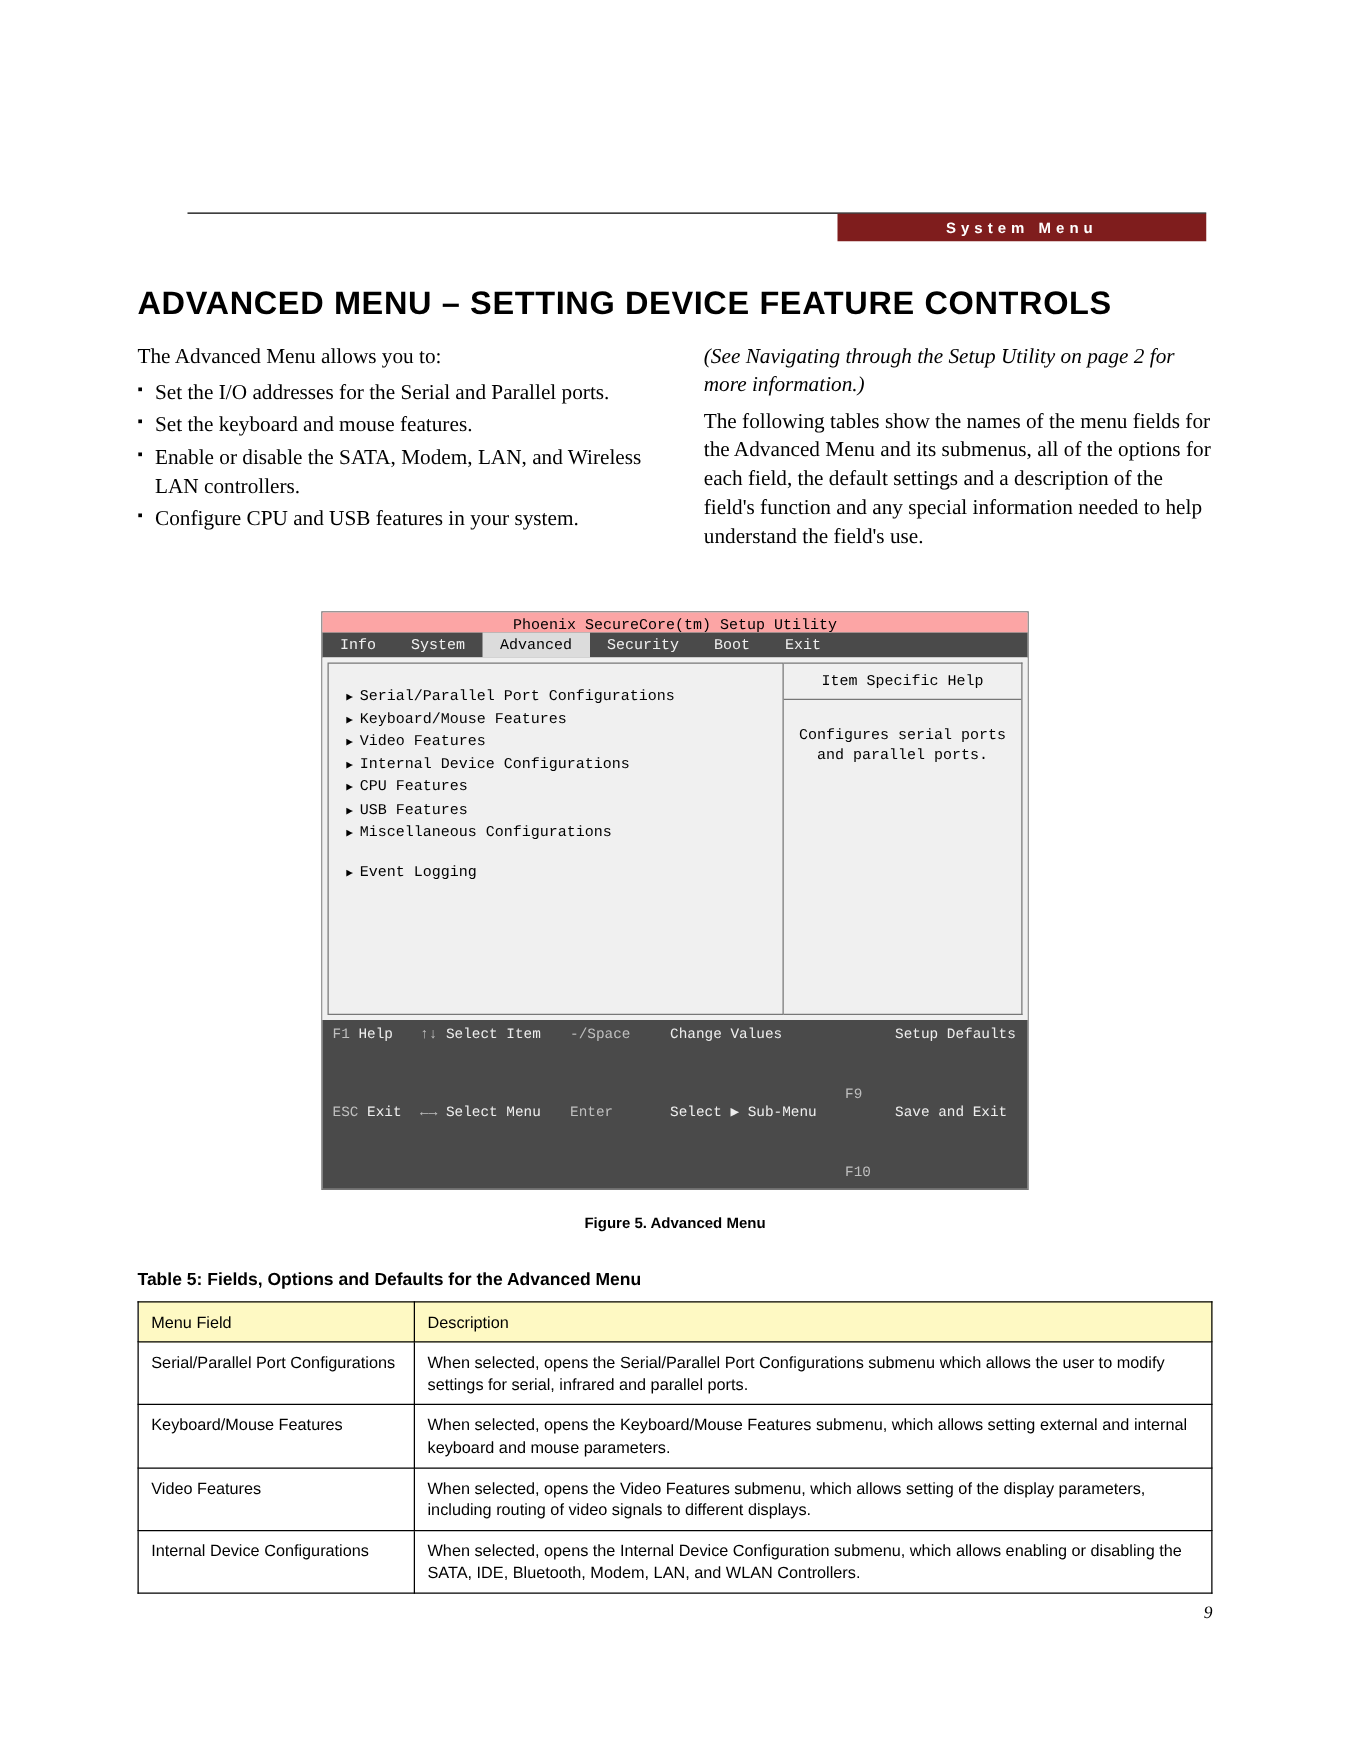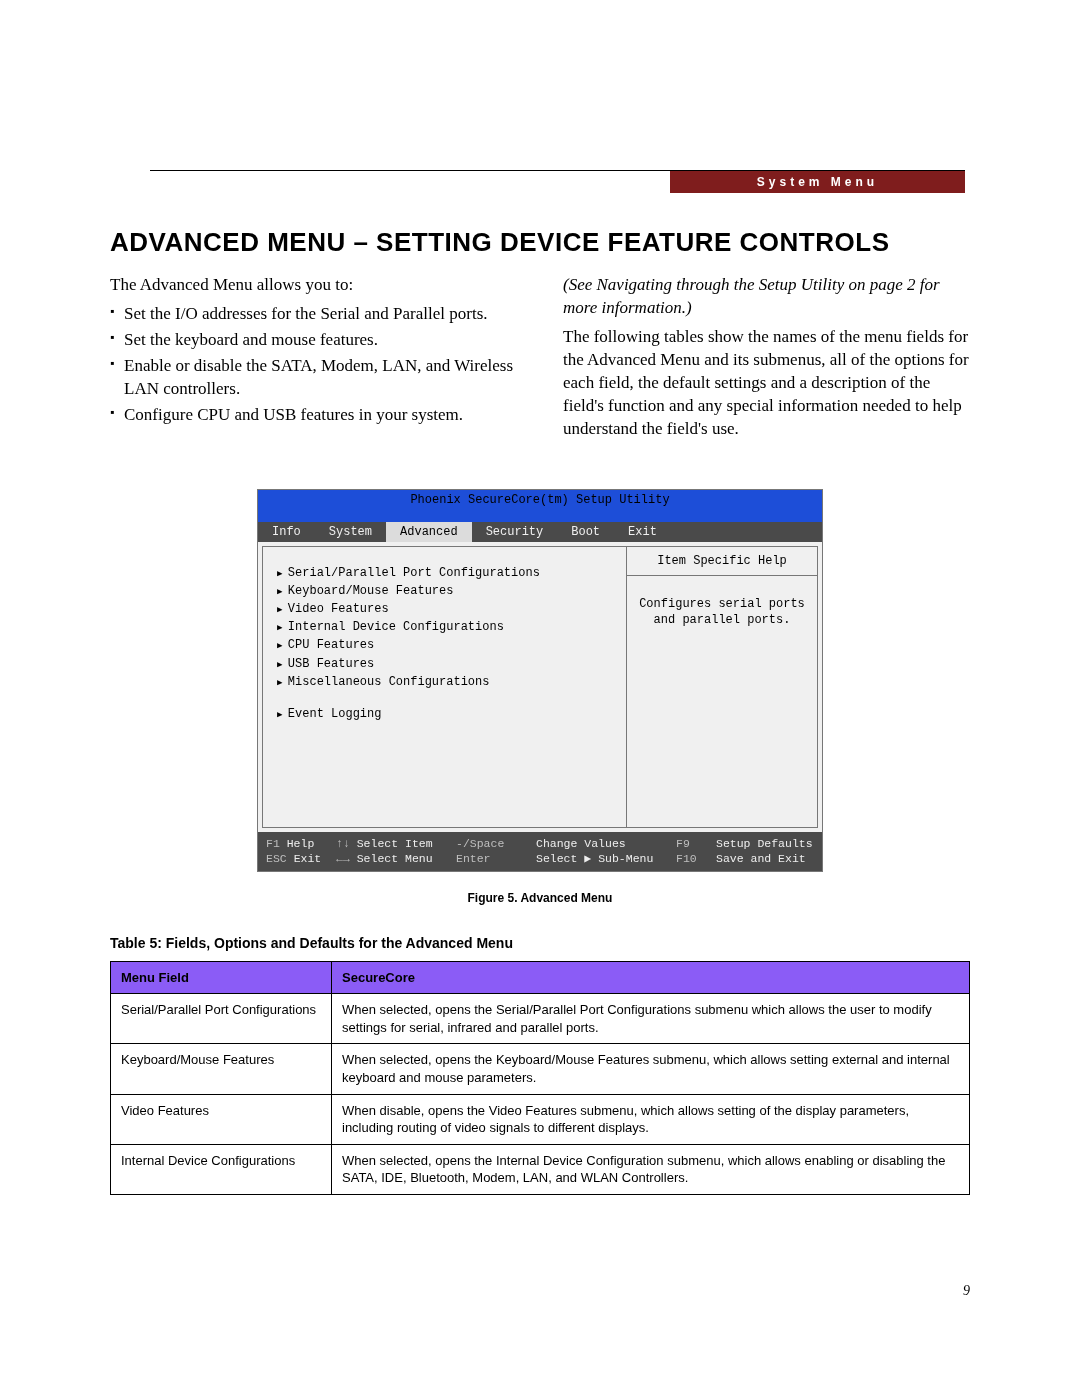--- a/index.html
+++ b/index.html
@@ -78,24 +78,24 @@
   
   .bios-wrap {
     margin: 42px auto 0 auto;
     width: 564px;
     font-family: "Courier New", monospace;
     font-size: 12px;
     color: #000;
     border: 1px solid #777;
   }
   .bios-title {
-    height: 32px;
+    height: 16px;
     line-height: 20px;
     text-align: center;
-    background: #1d4ed8;
+    background: #fca5a5;
     color: #000;
   }
   .bios-tabs {
     display: flex;
     height: 20px;
     line-height: 20px;
     background: #4a4a4a;
     color: #f0f0f0;
   }
   .bios-tab { padding: 0 14px; }
@@ -135,21 +135,21 @@
   .bios-help-text{ padding:0 8px; }
   .bios-footer {
     background: #4a4a4a;
     color: #eee;
     padding: 4px 8px;
     font-size: 11.5px;
     line-height: 1.35;
   }
   .bios-footer .frow { display:flex; }
   .bios-footer .fcell { display:inline-block; }
-  .fc1{width:70px;} .fc2{width:120px;} .fc3{width:80px;} .fc4{width:140px;} .fc5{width:40px;} 
+  .fc1{width:70px;} .fc2{width:120px;} .fc3{width:80px;} .fc4{width:140px;} .fc5{width:40px;margin-top:48px;} 
   .fkey{ color:#bfbfbf; }
 
   .fig-caption {
     text-align: center;
     font-family: Arial, Helvetica, sans-serif;
     font-size: 12px;
     font-weight: bold;
     margin-top: 18px;
   }
   .table-caption {
@@ -165,22 +165,22 @@
     font-family: Arial, Helvetica, sans-serif;
     font-size: 13px;
   }
   table.opt-table th, table.opt-table td {
     border: 1px solid #000;
     padding: 7px 10px;
     vertical-align: top;
     text-align: left;
   }
   table.opt-table th {
-    background: #8b5cf6;
-    font-weight: bold;
+    background: #fef9c3;
+    font-weight: normal;
   }
   .col-field { width: 200px; }
   .pagenum {
     position: absolute;
     bottom: 96px;
     right: 110px;
     font-family: "Times New Roman", serif;
     font-style: italic;
     font-size: 14px;
   }
@@ -258,35 +258,35 @@
   </div>
 
   <div class="fig-caption">Figure 5.  Advanced Menu</div>
 
   <div class="table-caption">Table 5: Fields, Options and Defaults for the Advanced Menu</div>
 
   <table class="opt-table">
     <thead>
       <tr>
         <th class="col-field">Menu Field</th>
-        <th>SecureCore</th>
+        <th>Description</th>
       </tr>
     </thead>
     <tbody>
       <tr>
         <td>Serial/Parallel Port Configurations</td>
         <td>When selected, opens the Serial/Parallel Port Configurations submenu which allows the user to modify settings for serial, infrared and parallel ports.</td>
       </tr>
       <tr>
         <td>Keyboard/Mouse Features</td>
         <td>When selected, opens the Keyboard/Mouse Features submenu, which allows setting external and internal keyboard and mouse parameters.</td>
       </tr>
       <tr>
         <td>Video Features</td>
-        <td>When disable, opens the Video Features submenu, which allows setting of the display parameters, including routing of video signals to different displays.</td>
+        <td>When selected, opens the Video Features submenu, which allows setting of the display parameters, including routing of video signals to different displays.</td>
       </tr>
       <tr>
         <td>Internal Device Configurations</td>
         <td>When selected, opens the Internal Device Configuration submenu, which allows enabling or disabling the SATA, IDE, Bluetooth, Modem, LAN, and WLAN Controllers.</td>
       </tr>
     </tbody>
   </table>
 
   <div class="pagenum">9</div>
 </div>

